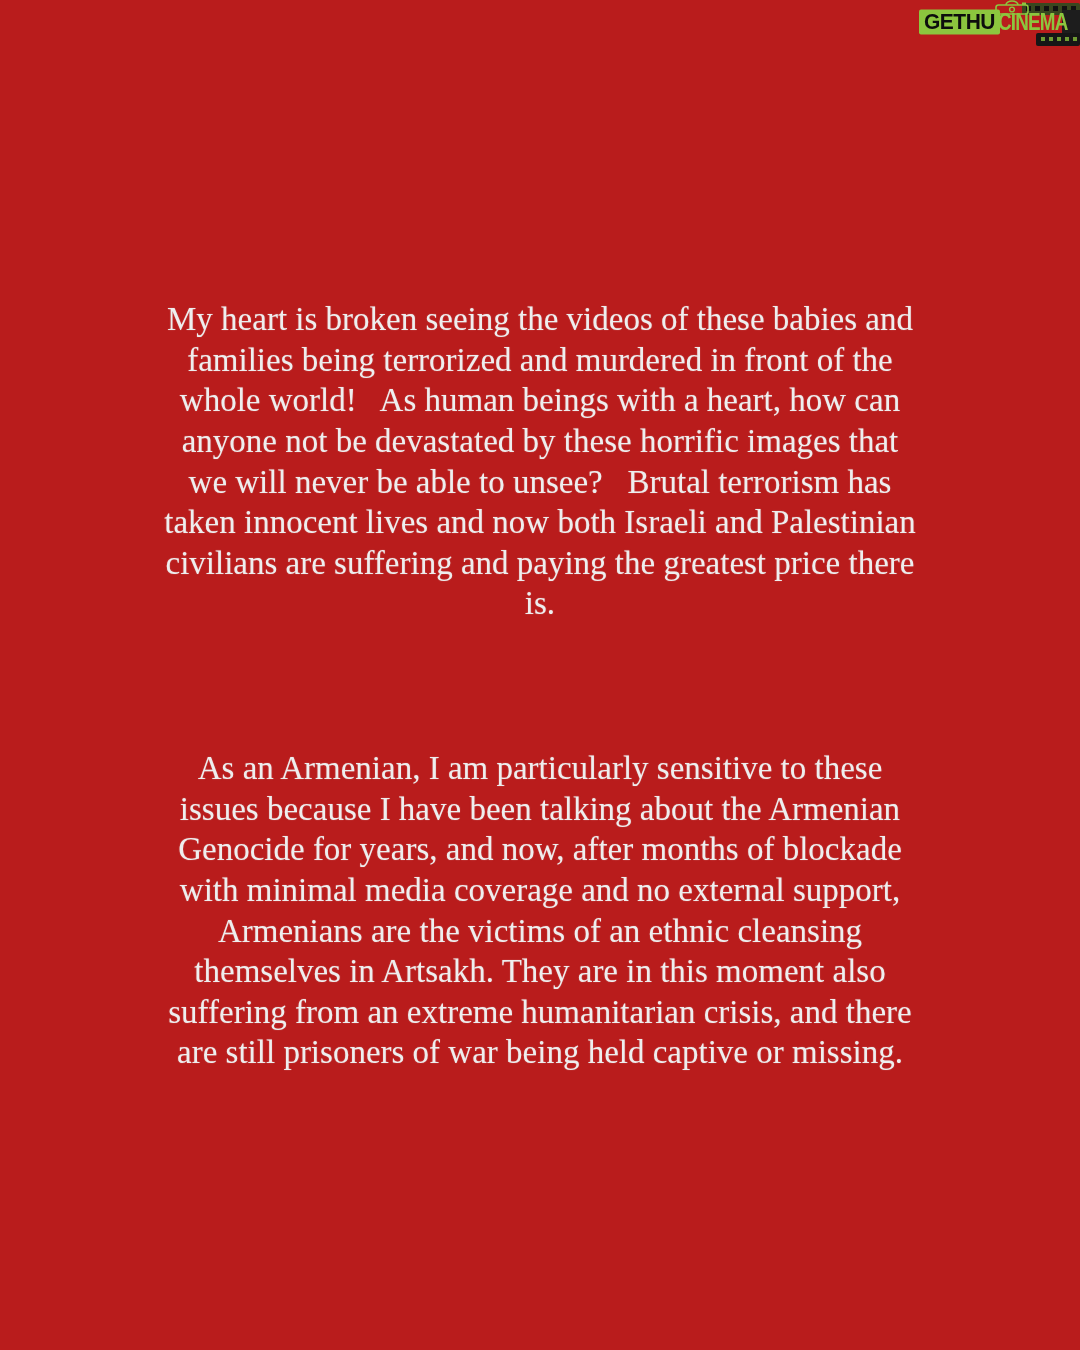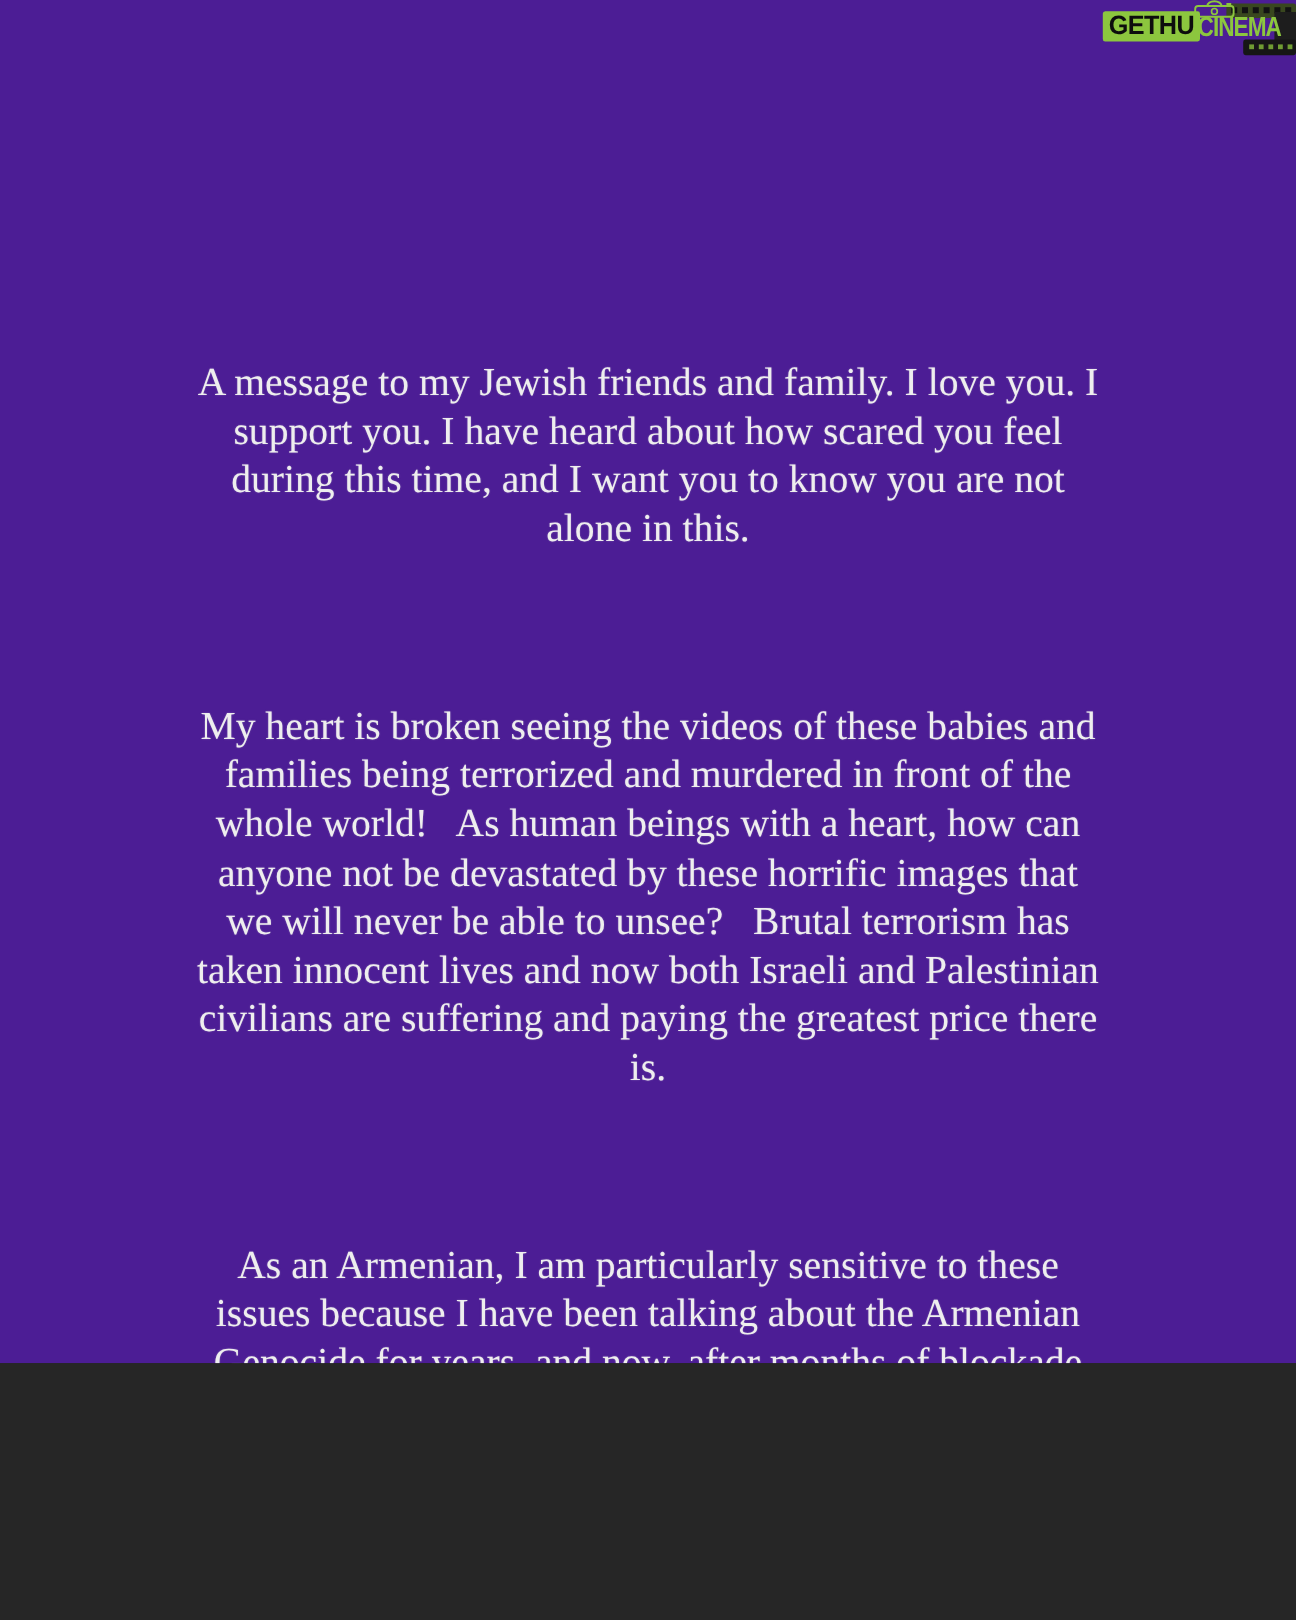--- a/index.html
+++ b/index.html
@@ -3,22 +3,22 @@
 <meta charset="utf-8">
 <style>
   html, body {
     margin: 0;
     padding: 0;
     background: #262626;
   }
   .canvas {
     position: relative;
     width: 1080px;
-    height: 1136px;
-    background: #4c1d95;
+    height: 1350px;
+    background: #b91c1c;
     overflow: hidden;
     font-family: "Liberation Serif", "DejaVu Serif", serif;
   }
 
   
   .watermark {
     position: absolute;
     top: 0;
     left: 905px;
     width: 175px;
@@ -119,24 +119,20 @@
       <path d="M13 5 a6 4 0 0 1 12 0" fill="none" stroke="#8cc63e" stroke-width="1.6"></path>
       <circle cx="19" cy="9.5" r="2.4" fill="none" stroke="#8cc63e" stroke-width="1.4"></circle>
       <rect x="29" y="2.5" width="4" height="2.5" fill="#8cc63e"></rect>
     </svg>
 
     <span class="brand-first">GETHU</span>
     <span class="brand-second">CINEMA</span>
   </div>
 
   <main class="text-block">
-    <p>A message to my Jewish friends and family. I love you. I
-support you. I have heard about how scared you feel
-during this time, and I want you to know you are not
-alone in this.</p>
     <p>My heart is broken seeing the videos of these babies and
 families being terrorized and murdered in front of the
 whole world!   As human beings with a heart, how can
 anyone not be devastated by these horrific images that
 we will never be able to unsee?   Brutal terrorism has
 taken innocent lives and now both Israeli and Palestinian
 civilians are suffering and paying the greatest price there
 is.</p>
     <p>As an Armenian, I am particularly sensitive to these
 issues because I have been talking about the Armenian

